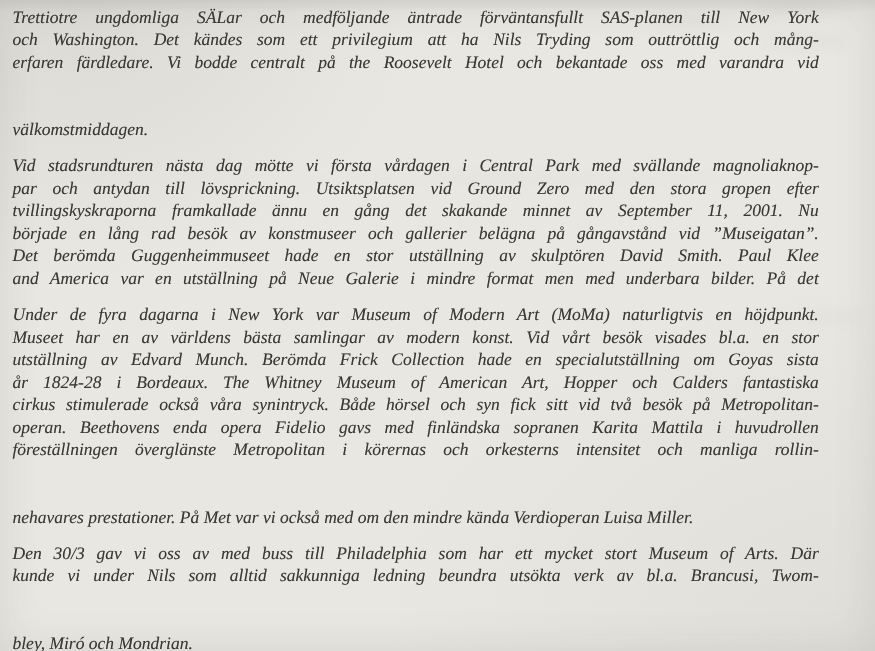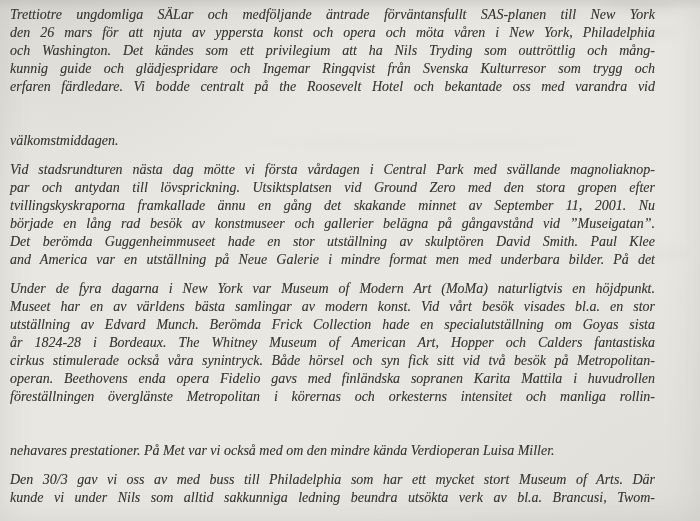--- a/index.html
+++ b/index.html
@@ -66,23 +66,21 @@
 <div class="page">
   <div class="smudge s1"></div>
   <div class="smudge s2"></div>
   <div class="smudge s3"></div>
   <div class="smudge s4"></div>
   <div class="smudge s5"></div>
 
 
   <div class="para">
       <div class="line">Trettiotre ungdomliga SÄLar och medföljande äntrade förväntansfullt SAS-planen till New York</div>
-      <div class="line">den 26 mars för att njuta av yppersta konst och opera och möta våren i New York, Philadelphia</div>
       <div class="line">och Washington. Det kändes som ett privilegium att ha Nils Tryding som outtröttlig och mång-</div>
-      <div class="line">kunnig guide och glädjespridare och Ingemar Ringqvist från Svenska Kulturresor som trygg och</div>
       <div class="line">erfaren färdledare. Vi bodde centralt på the Roosevelt Hotel och bekantade oss med varandra vid</div>
       <div class="line last">välkomstmiddagen.</div>
     </div>
 
   <div class="para">
       <div class="line">Vid stadsrundturen nästa dag mötte vi första vårdagen i Central Park med svällande magnoliaknop-</div>
       <div class="line">par och antydan till lövsprickning. Utsiktsplatsen vid Ground Zero med den stora gropen efter</div>
       <div class="line">tvillingskyskraporna framkallade ännu en gång det skakande minnet av September 11, 2001. Nu</div>
       <div class="line">började en lång rad besök av konstmuseer och gallerier belägna på gångavstånd vid ”Museigatan”.</div>
       <div class="line">Det berömda Guggenheimmuseet hade en stor utställning av skulptören David Smith. Paul Klee</div>

